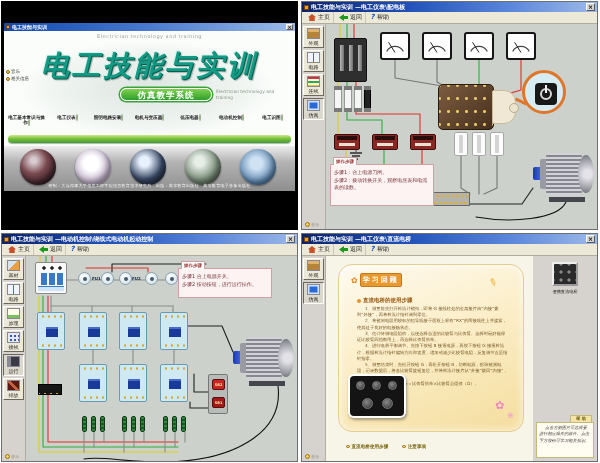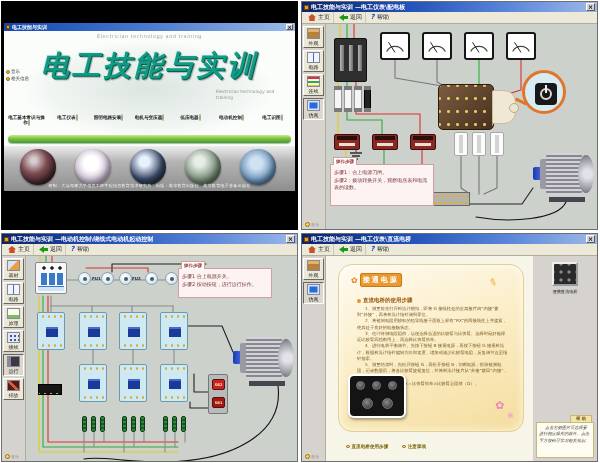--- a/index.html
+++ b/index.html
@@ -170,20 +170,21 @@
           <div class="q1link">
               <span class="mdot"></span>
               <span>音乐</span>
             </div>
           <div class="q1link">
               <span class="mdot"></span>
               <span>相关信息</span>
             </div>
         </div>
         <div class="q1title">电工技能与实训</div>
+        <div class="q1banner">仿真教学系统</div>
         <div class="q1ben">Electrician technology and training</div>
         <div class="q1menu">
           <div class="q1mi"><span>电工基本常识与操作</span><span class="od"></span></div>
           <div class="q1mi"><span>电工仪表</span><span class="od"></span></div>
           <div class="q1mi"><span>照明电路安装</span><span class="od"></span></div>
           <div class="q1mi"><span>电机与变压器</span><span class="od"></span></div>
           <div class="q1mi"><span>低压电器</span><span class="od"></span></div>
           <div class="q1mi"><span>电动机控制</span><span class="od"></span></div>
           <div class="q1mi"><span>电工识图</span><span class="od"></span></div>
         </div>
@@ -472,21 +473,21 @@
       </div>
       <div class="body">
         <div class="side">
           <div class="sbtn"><i class="si si-box"></i><span>外观</span></div>
           <div class="sbtn pressed"><i class="si si-computer"></i><span>仿真</span></div>
         </div>
         <div class="q4main">
           <div class="card">
             <div class="badge">
                 <span class="fl">✿</span>
-                <span class="bx">接通电源</span>
+                <span class="bx">学习回顾</span>
               </div>
             <div class="ctitle">
                 <span class="dot"></span>
                 <span>直流电桥的使用步骤</span>
               </div>
             <div class="csteps">
               <p>1、测量前先打开检流计锁扣，即将 G 接线柱处的金属接片由“内接”拨到“外接”，再将检流计指针调到零位。</p>
               <p>2、将被测电阻用较粗的短导线接于面板上标有“RX”的两接线柱上并旋紧，使其处于良好的电接触状态。</p>
               <p>3、估计待测电阻阻值，以便选择合适的比较臂与比值臂。选择时最好能保证比较臂四挡都用上，再选择比值臂倍率。</p>
               <p>4、进行电桥平衡调节。先按下按钮 B 接通电源，再按下按钮 G 接通检流计，根据检流计指针偏转方向和速度，增加或减少比较臂电阻，反复调节直至指针指零。</p>

